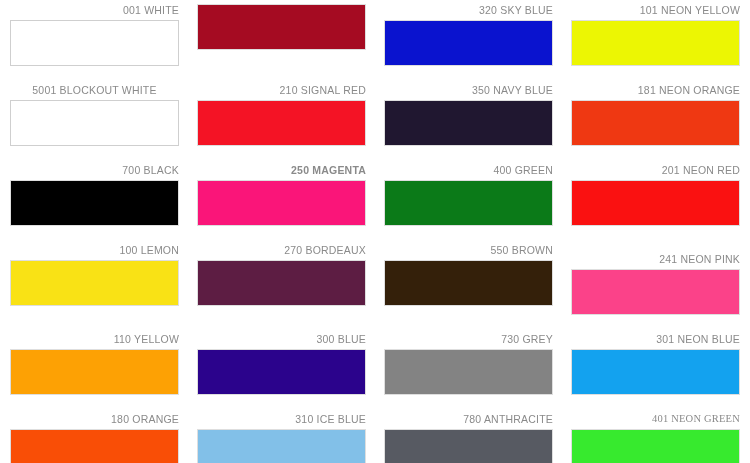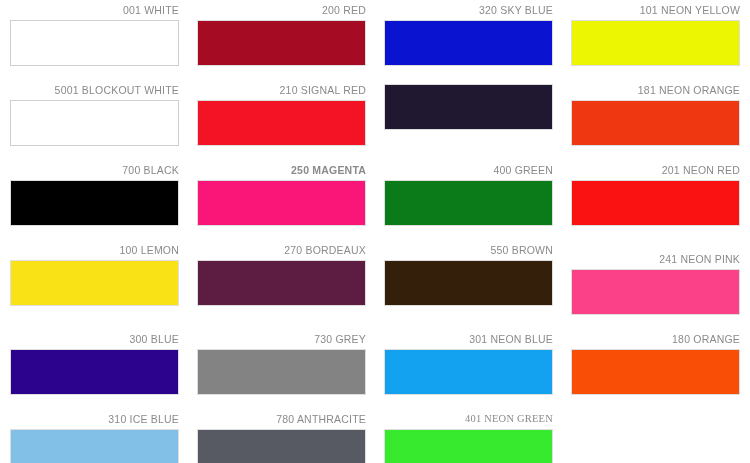--- a/index.html
+++ b/index.html
@@ -57,40 +57,40 @@
 </style>
 </head>
 <body>
 
 <div id="swatch-grid" style="background: rgb(255, 255, 255);">
     <div class="swatch-cell">
       <div class="swatch-label" style="color: rgb(138, 138, 138);">001 WHITE</div>
       <div class="swatch-chip light-chip" style="background-color: rgb(255, 255, 255);"></div>
     </div>
     <div class="swatch-cell">
-      <div class="swatch-label" style="color: rgb(138, 138, 138);">200 RED</div>
       <div class="swatch-chip" style="background-color: rgb(165, 11, 34);"></div>
     </div>
     <div class="swatch-cell">
       <div class="swatch-label" style="color: rgb(138, 138, 138);">320 SKY BLUE</div>
       <div class="swatch-chip" style="background-color: rgb(10, 19, 207);"></div>
     </div>
     <div class="swatch-cell">
       <div class="swatch-label" style="color: rgb(138, 138, 138);">101 NEON YELLOW</div>
       <div class="swatch-chip" style="background-color: rgb(236, 246, 3);"></div>
     </div>
     <div class="swatch-cell">
-      <div class="swatch-label" style="color: rgb(138, 138, 138);">5001 BLOCKOUT WHITE</div>
+      <div class="swatch-label" style="color: rgb(138, 138, 138); text-align: center;">5001 BLOCKOUT WHITE</div>
       <div class="swatch-chip light-chip" style="background-color: rgb(255, 255, 255);"></div>
     </div>
     <div class="swatch-cell">
       <div class="swatch-label" style="color: rgb(138, 138, 138);">210 SIGNAL RED</div>
       <div class="swatch-chip" style="background-color: rgb(244, 19, 37);"></div>
     </div>
     <div class="swatch-cell">
+      <div class="swatch-label" style="color: rgb(138, 138, 138);">350 NAVY BLUE</div>
       <div class="swatch-chip" style="background-color: rgb(32, 23, 48);"></div>
     </div>
     <div class="swatch-cell">
       <div class="swatch-label" style="color: rgb(138, 138, 138);">181 NEON ORANGE</div>
       <div class="swatch-chip" style="background-color: rgb(239, 56, 18);"></div>
     </div>
     <div class="swatch-cell">
       <div class="swatch-label" style="color: rgb(138, 138, 138);">700 BLACK</div>
       <div class="swatch-chip" style="background-color: rgb(0, 0, 0);"></div>
     </div>
@@ -116,20 +116,24 @@
     </div>
     <div class="swatch-cell">
       <div class="swatch-label" style="color: rgb(138, 138, 138);">550 BROWN</div>
       <div class="swatch-chip" style="background-color: rgb(52, 32, 10);"></div>
     </div>
     <div class="swatch-cell">
       <div class="swatch-label" style="color: rgb(138, 138, 138); margin-top: 9px;">241 NEON PINK</div>
       <div class="swatch-chip" style="background-color: rgb(251, 66, 137);"></div>
     </div>
     <div class="swatch-cell">
+      <div class="swatch-label" style="color: rgb(138, 138, 138);">110 YELLOW</div>
+      <div class="swatch-chip" style="background-color: rgb(253, 161, 4);"></div>
+    </div>
+    <div class="swatch-cell">
       <div class="swatch-label" style="color: rgb(138, 138, 138);">300 BLUE</div>
       <div class="swatch-chip" style="background-color: rgb(43, 3, 140);"></div>
     </div>
     <div class="swatch-cell">
       <div class="swatch-label" style="color: rgb(138, 138, 138);">730 GREY</div>
       <div class="swatch-chip" style="background-color: rgb(131, 131, 131);"></div>
     </div>
     <div class="swatch-cell">
       <div class="swatch-label" style="color: rgb(138, 138, 138); text-align: right;">301 NEON BLUE</div>
       <div class="swatch-chip" style="background-color: rgb(19, 162, 239);"></div>

